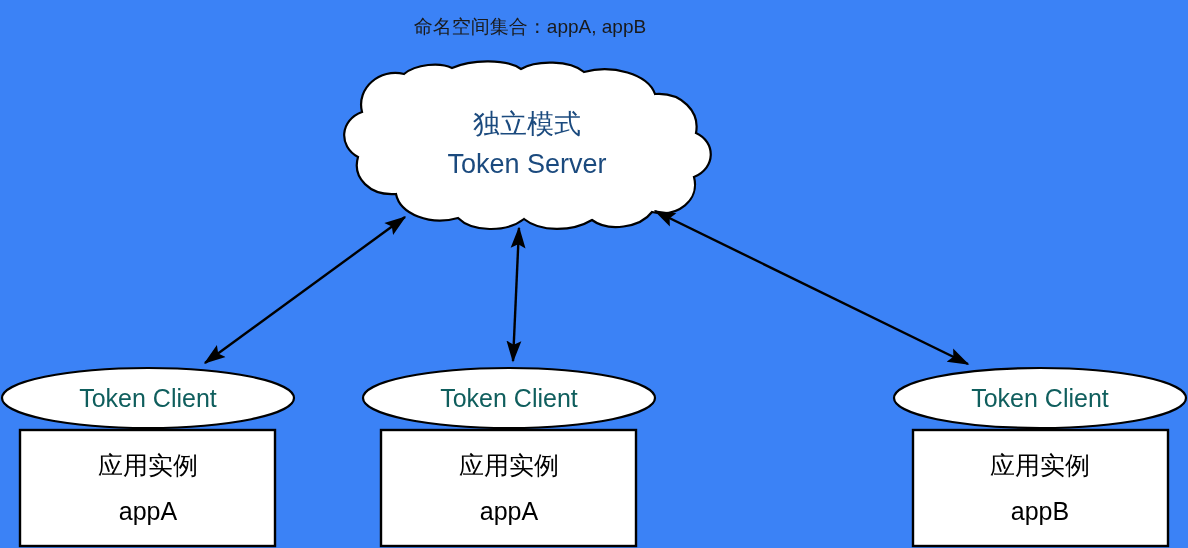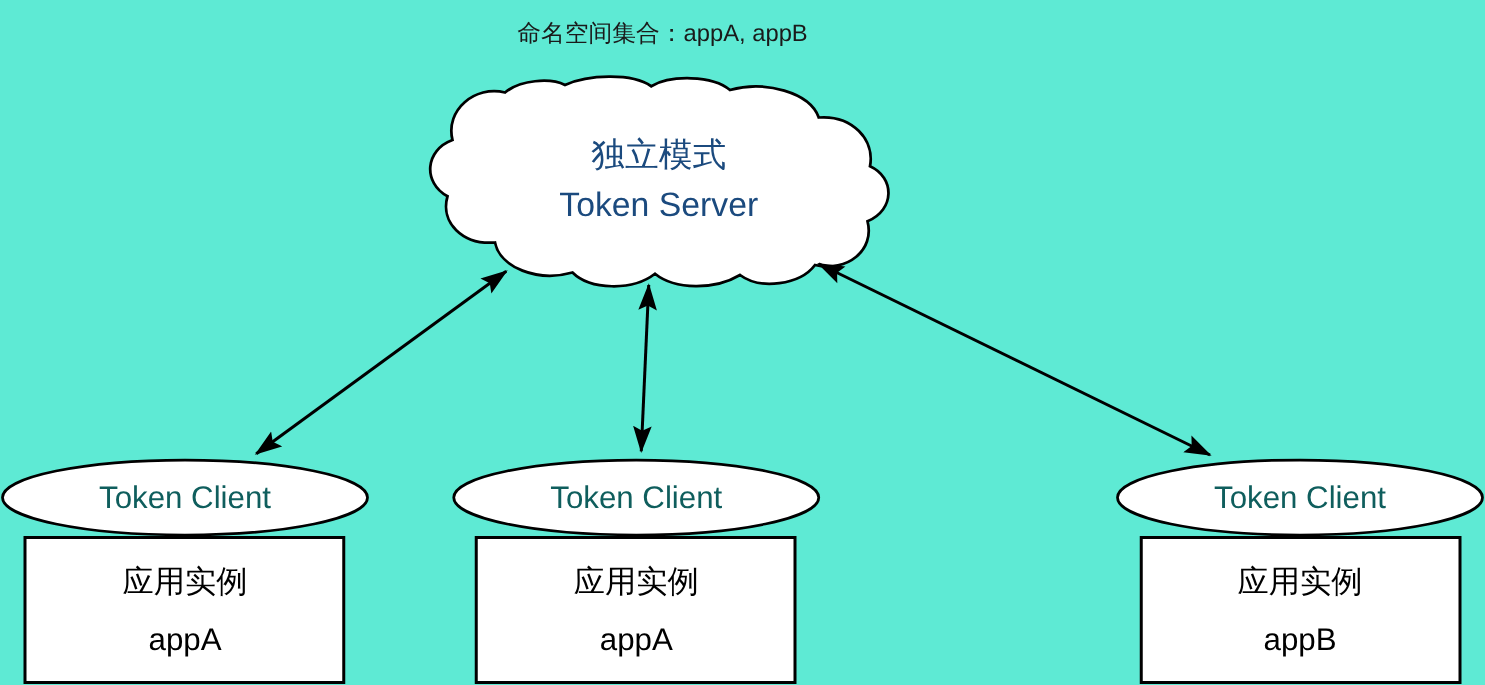--- a/index.html
+++ b/index.html
@@ -7,21 +7,21 @@
     padding: 0;
     background: #ffffff;
   }
   body {
     font-family: "Liberation Sans", sans-serif;
   }
   #canvas {
     position: relative;
     width: 1188px;
     height: 548px;
-    background: #5eead4;
+    background: #3b82f6;
     overflow: hidden;
   }
   #diagram-svg {
     position: absolute;
     left: 0;
     top: 0;
     width: 1188px;
     height: 548px;
   }
   .svg-text {

